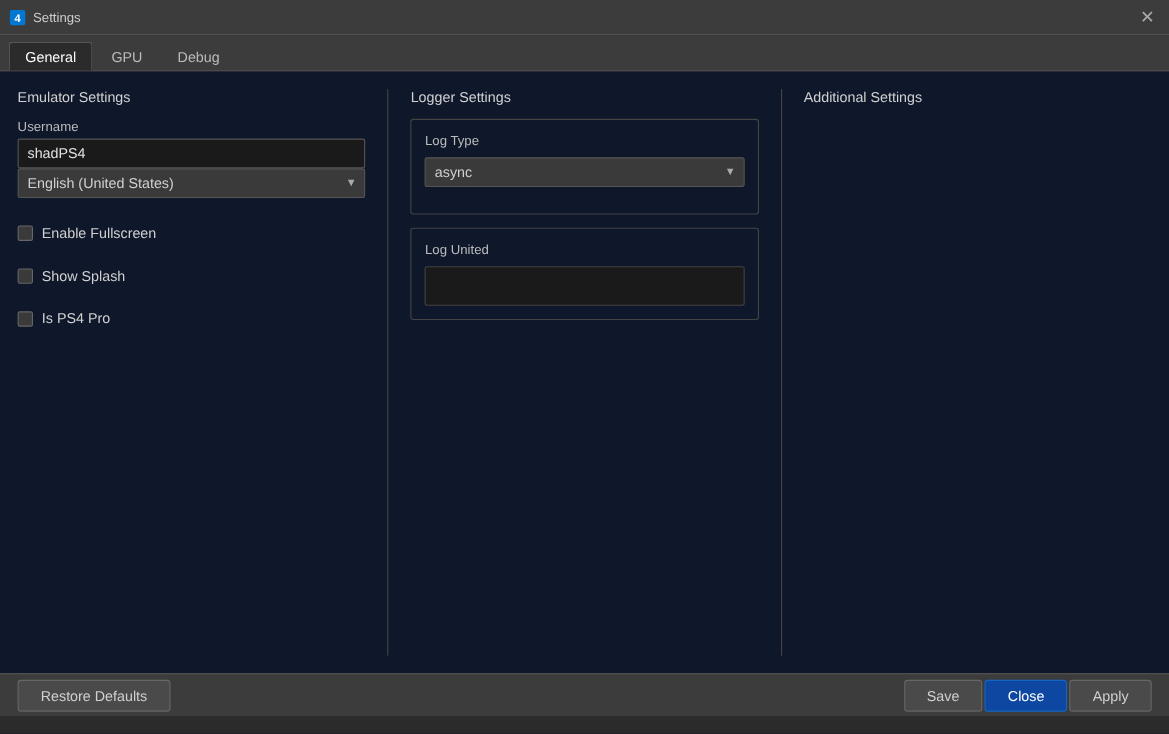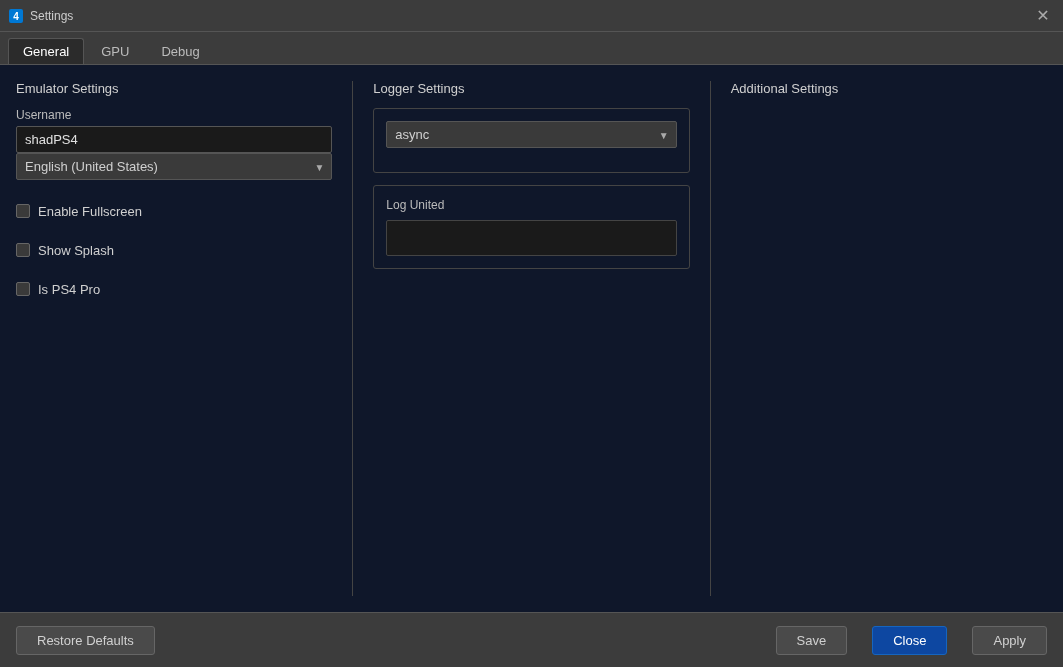--- a/index.html
+++ b/index.html
@@ -130,21 +130,21 @@
       right: 8px;
       top: 50%;
       transform: translateY(-50%);
       pointer-events: none;
       color: #aaa;
       font-size: 10px;
     }
 
     .checkbox-row {
       display: flex;
-      align-items: flex-start;
+      align-items: flex-end;
       margin-bottom: 8px;
       cursor: pointer;
       margin-top: 24px;
     }
     .checkbox-box {
       width: 14px;
       height: 14px;
       background: #3a3a3a;
       border: 1px solid #666;
       margin-right: 8px;
@@ -172,28 +172,28 @@
       border-radius: 2px;
       height: 36px;
       padding: 4px 8px;
       color: #d0d0d0;
       font-size: 13px;
       outline: none;
     }
 
     .footer {
       background: #3c3c3c;
-      height: 56px;
+      height: 39px;
       border-top: 1px solid #555;
       display: flex;
       align-items: center;
       padding: 0 16px;
     }
     .footer-left { flex: 1; }
-    .footer-buttons { display: flex; gap: 25px; }
+    .footer-buttons { display: flex; gap: 2px; }
 
     .btn {
       padding: 6px 20px;
       font-size: 13px;
       border-radius: 3px;
       cursor: pointer;
       border: 1px solid #666;
       color: #d0d0d0;
       background: #4a4a4a;
       outline: none;
@@ -270,20 +270,21 @@
       <span class="checkbox-label">Is PS4 Pro</span>
     </div>
   </div>
 
   <div class="divider-v"></div>
 
   <div class="panel" style="max-width:340px;">
     <div class="panel-title">Logger Settings</div>
 
     <div class="section-box">
+      <div class="field-label" style="margin-bottom:8px;">Log Type</div>
       <div class="select-wrapper">
         <select class="select-input">
           <option>async</option>
           <option>sync</option>
         </select>
         <span class="select-arrow">▼</span>
       </div>
     </div>
 
     <div class="section-box">

